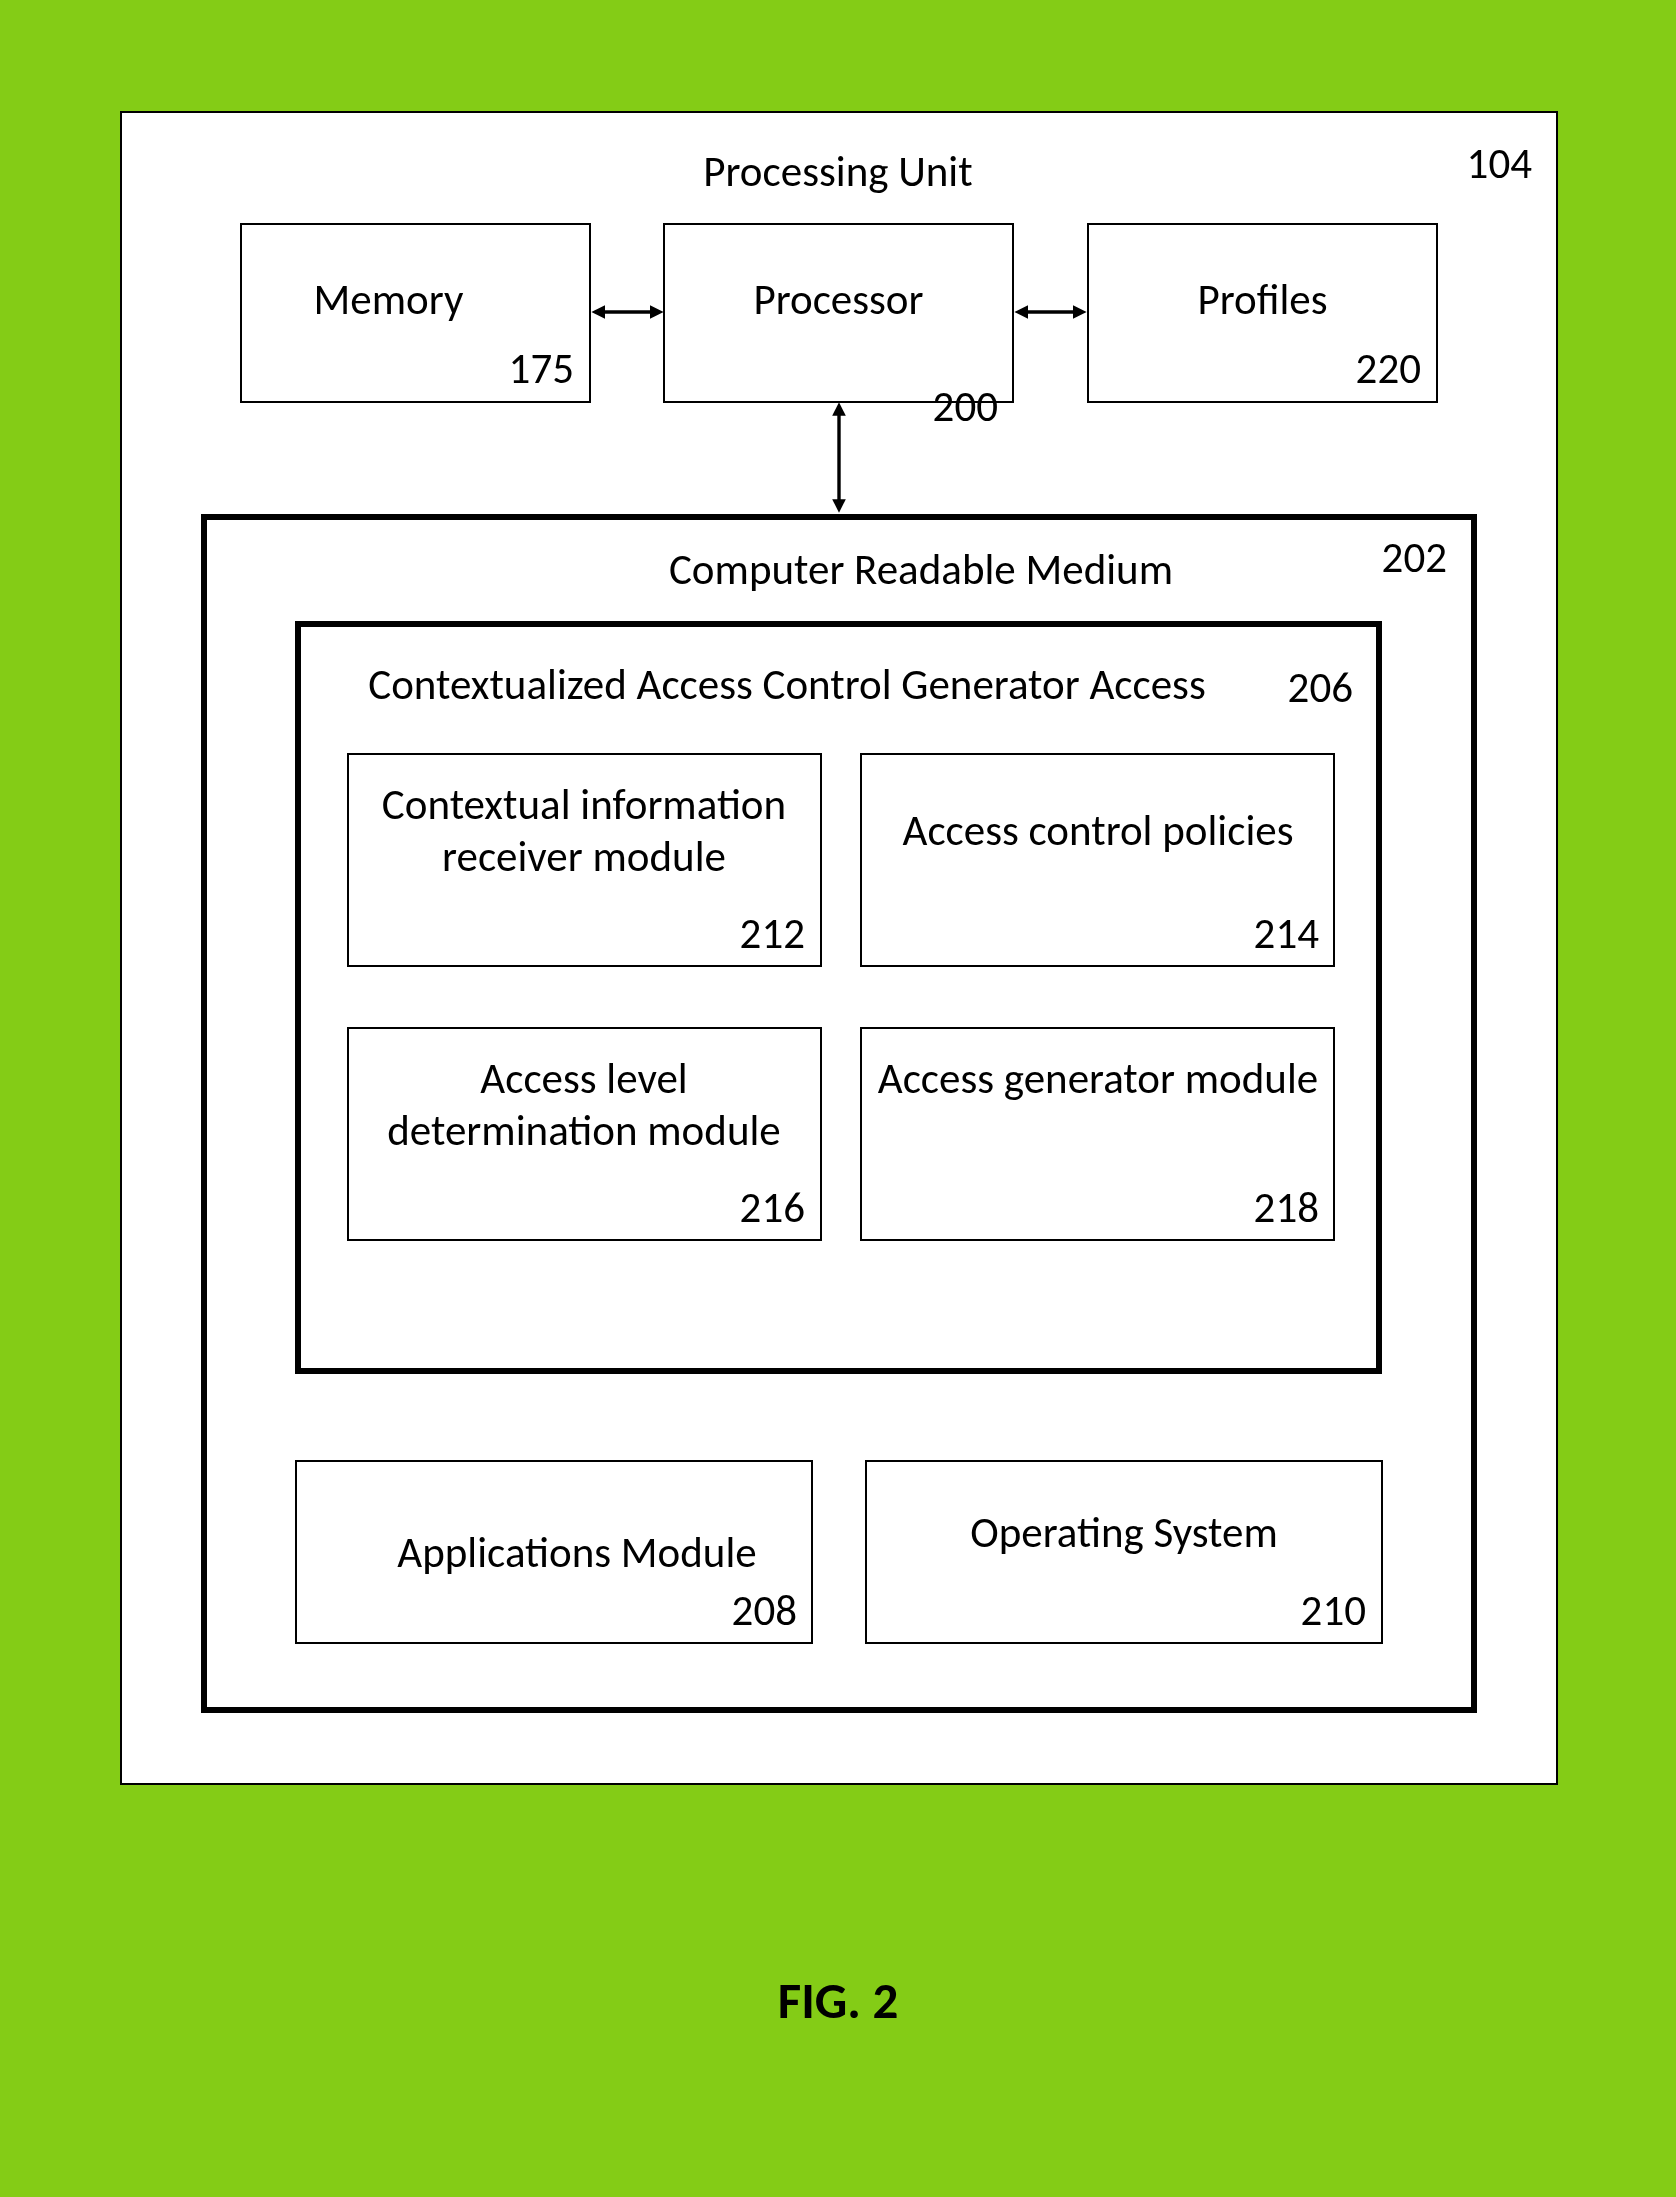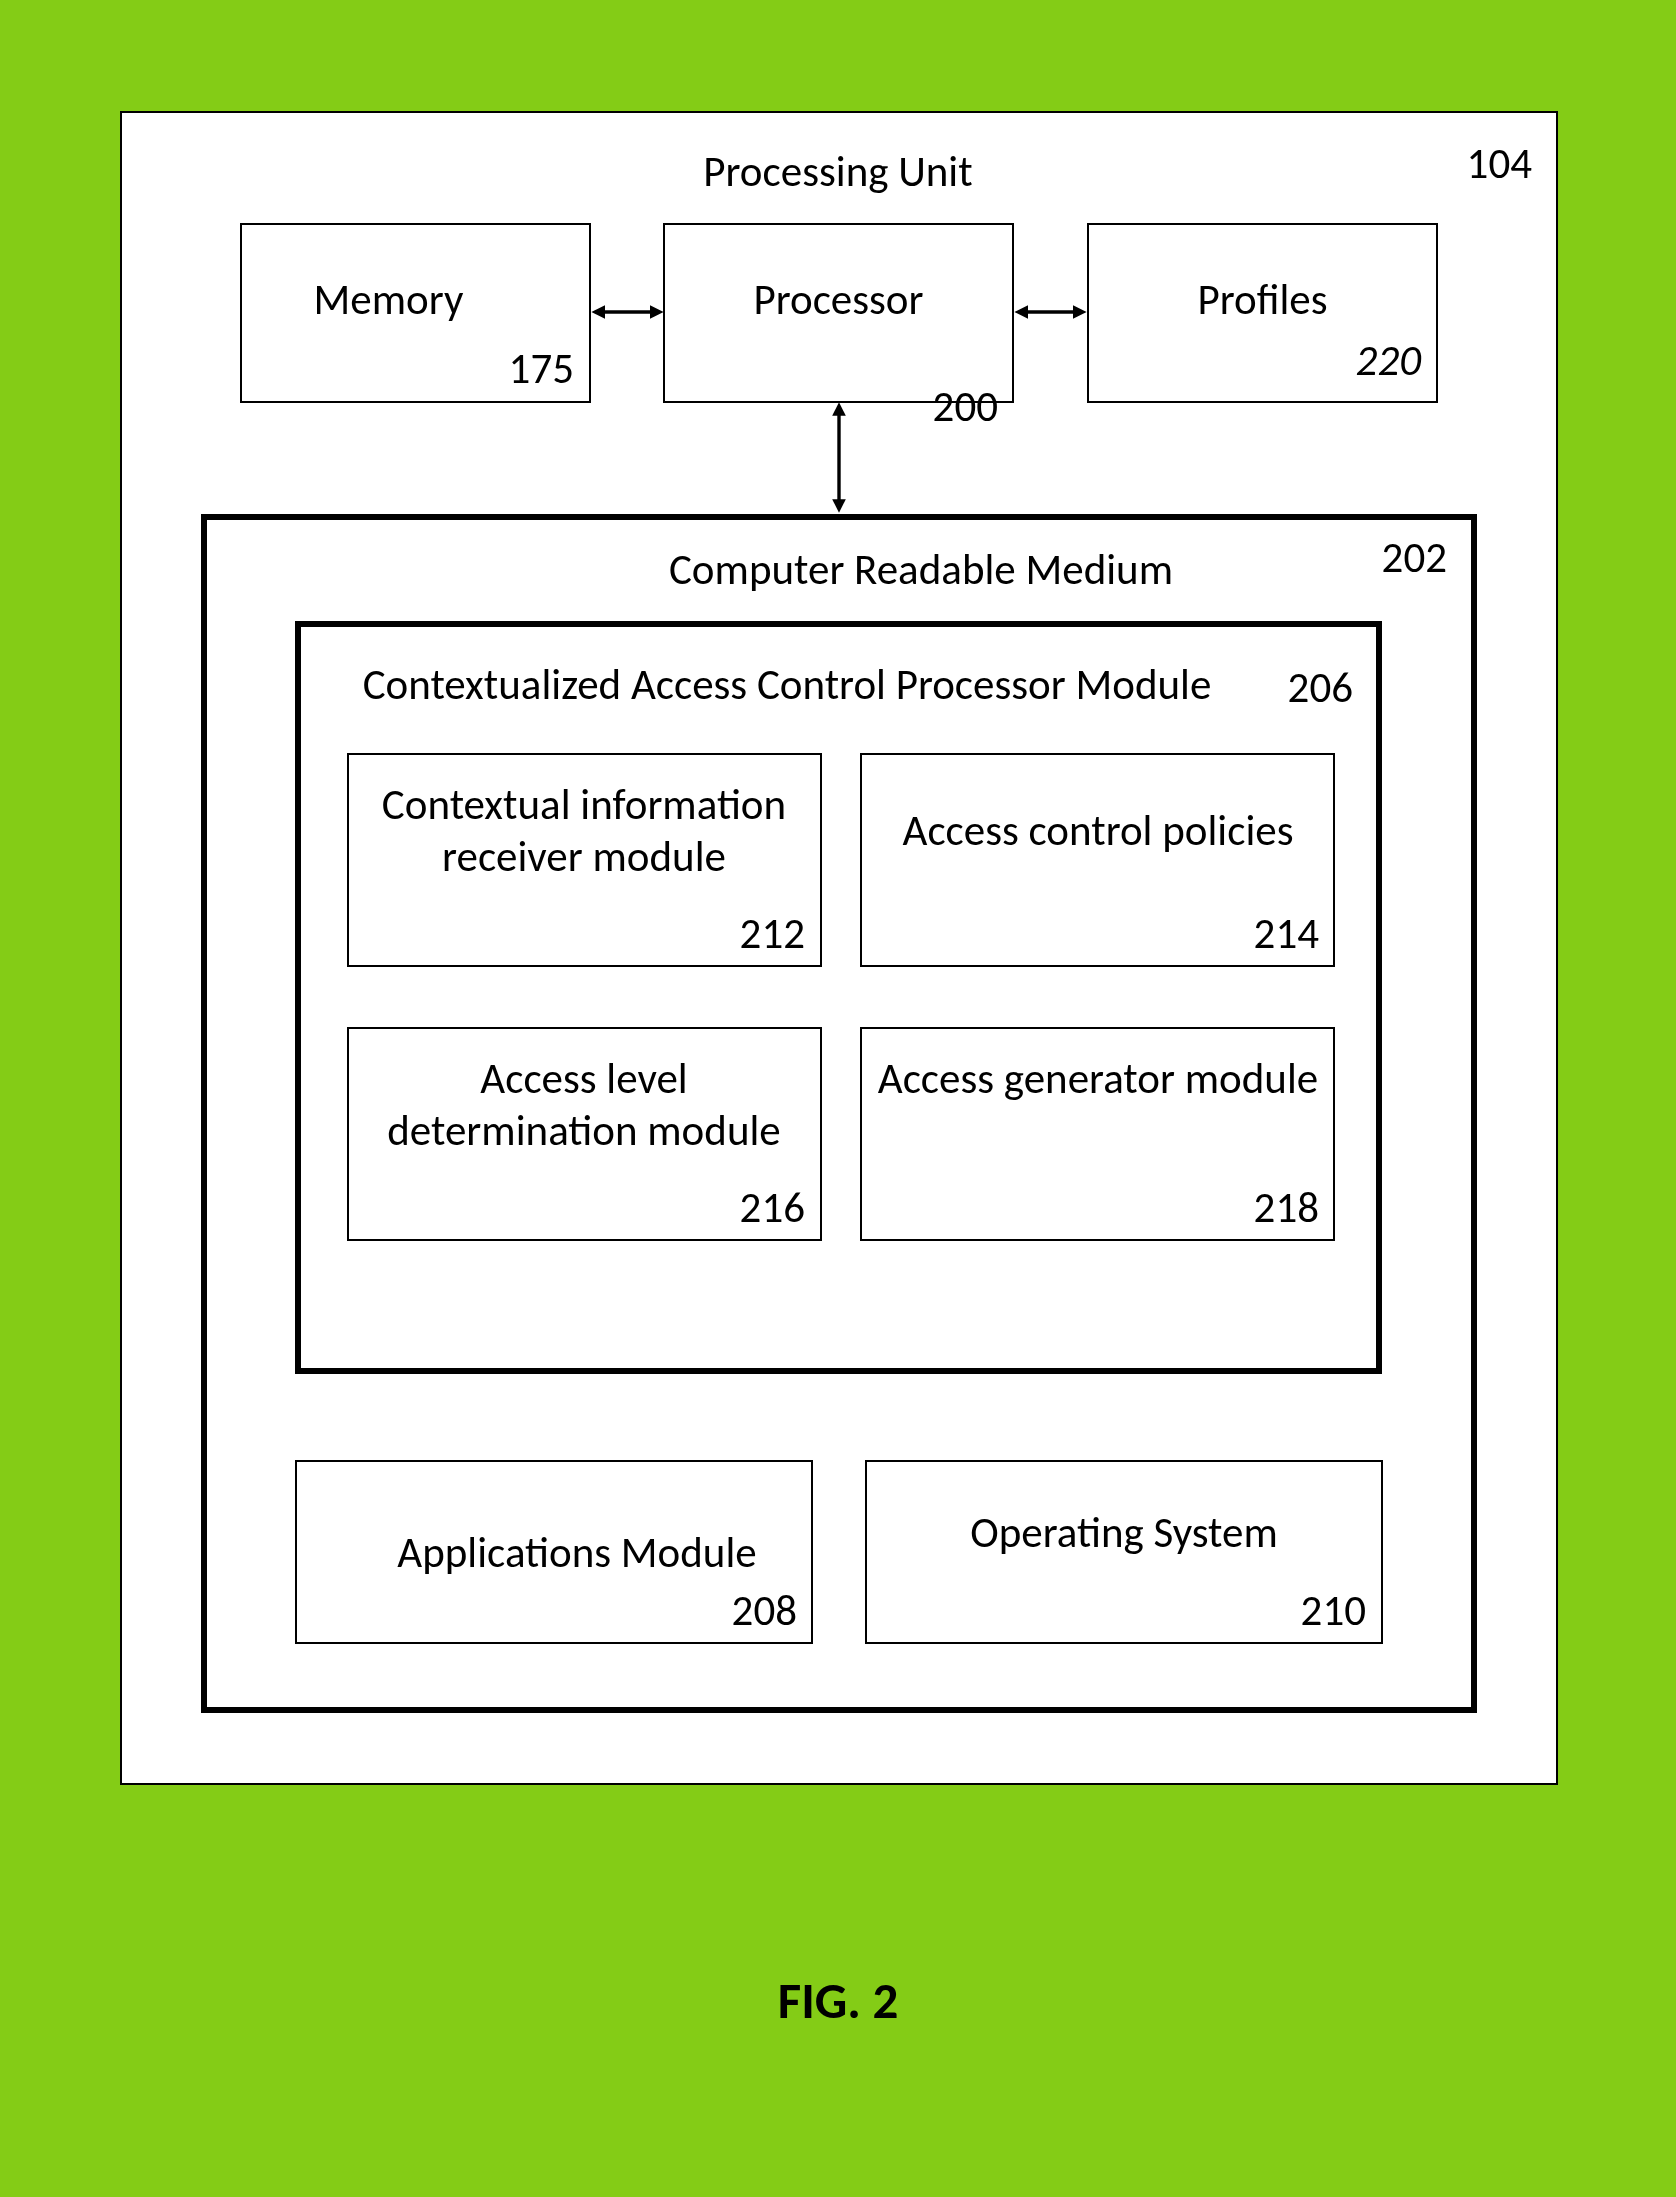--- a/index.html
+++ b/index.html
@@ -57,21 +57,21 @@
   <div class="box thin" style="left:240px; top:223px; width:351px; height:180px;"></div>
   <div class="label" style="left:240px; width:297px; top:274px;">Memory</div>
   <div class="refnum" style="left:488px; top:342px; width:86px;">175</div>
 
   <div class="box thin" style="left:663px; top:223px; width:351px; height:180px;"></div>
   <div class="label" style="left:663px; width:351px; top:274px;">Processor</div>
   <div class="refnum" style="left:912px; top:342px; width:86px;margin-top:38px;">200</div>
 
   <div class="box thin" style="left:1087px; top:223px; width:351px; height:180px;"></div>
   <div class="label" style="left:1087px; width:351px; top:274px;">Profiles</div>
-  <div class="refnum" style="left:1335px; top:334px; width:86px;font-style:italic;">220</div>
+  <div class="refnum" style="left:1335px; top:342px; width:86px;">220</div>
 
   <svg class="conn" style="left:591px; top:295px; width:73px; height:34px;" viewBox="0 0 85 40">
     <line x1="12" y1="20" x2="73" y2="20" stroke="#000" stroke-width="4"></line>
     <polygon points="0,20 16,12 16,28" fill="#000"></polygon>
     <polygon points="85,20 69,12 69,28" fill="#000"></polygon>
   </svg>
 
   <svg class="conn" style="left:1014px; top:295px; width:73px; height:34px;" viewBox="0 0 85 40">
     <line x1="12" y1="20" x2="73" y2="20" stroke="#000" stroke-width="4"></line>
     <polygon points="0,20 16,12 16,28" fill="#000"></polygon>
@@ -82,21 +82,21 @@
     <line x1="20" y1="12" x2="20" y2="118" stroke="#000" stroke-width="4"></line>
     <polygon points="20,0 12,16 28,16" fill="#000"></polygon>
     <polygon points="20,130 12,114 28,114" fill="#000"></polygon>
   </svg>
 
   <div class="box thick" style="left:201px; top:514px; width:1276px; height:1199px;"></div>
   <div class="label" style="left:201px; width:1440px; top:544px;">Computer Readable Medium</div>
   <div class="refnum" style="left:1361px; top:531px; width:86px;">202</div>
 
   <div class="box thick" style="left:295px; top:621px; width:1087px; height:753px;"></div>
-  <div class="label wrap" style="left:312px; width:950px; top:659px;">Contextualized Access Control Processor Module</div>
+  <div class="label wrap" style="left:312px; width:950px; top:659px;">Contextualized Access Control Generator Access</div>
   <div class="refnum" style="left:1267px; top:661px; width:86px;">206</div>
 
   <div class="box thin" style="left:347px; top:753px; width:475px; height:214px;"></div>
   <div class="label wrap" style="left:355px; width:458px; top:779px;">Contextual information receiver module</div>
   <div class="refnum" style="left:719px; top:907px; width:86px;">212</div>
 
   <div class="box thin" style="left:860px; top:753px; width:475px; height:214px;"></div>
   <div class="label wrap" style="left:869px; width:458px; top:805px;">Access control policies</div>
   <div class="refnum" style="left:1233px; top:907px; width:86px;">214</div>
 

